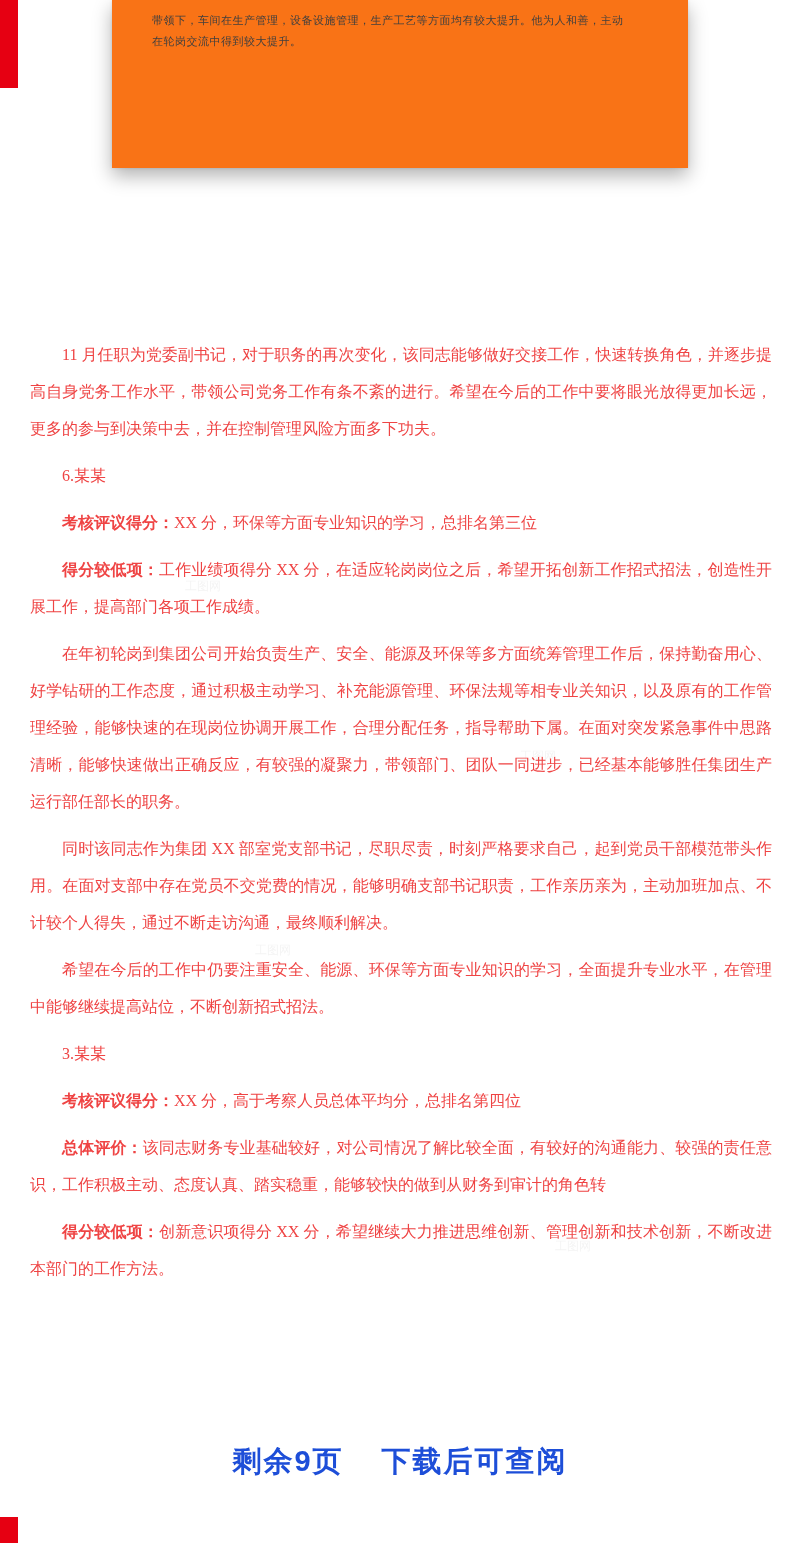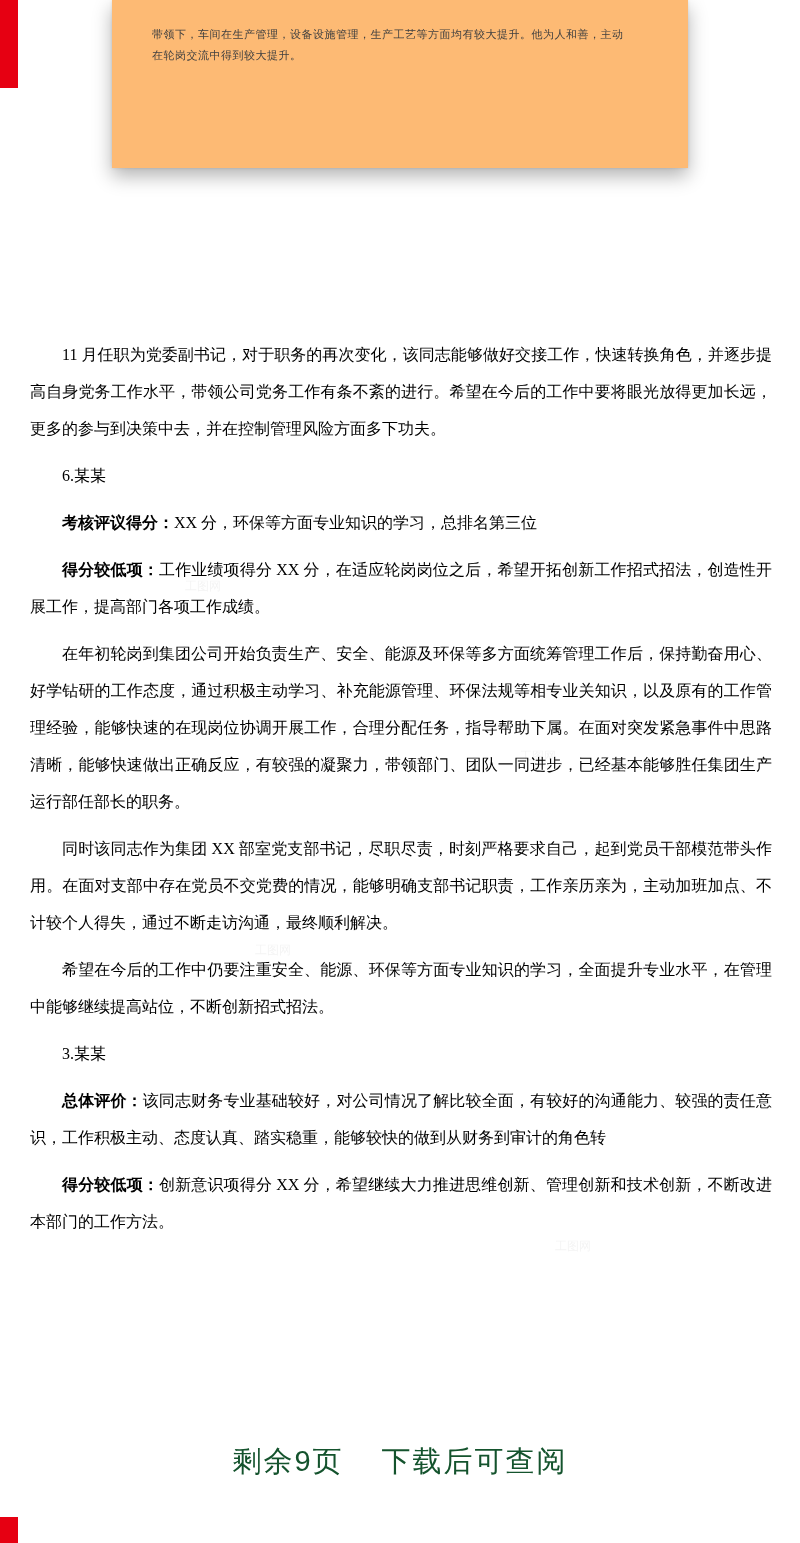--- a/index.html
+++ b/index.html
@@ -18,24 +18,24 @@
     background: #e60012;
   }
   .red-bar.top { top: 0; height: 88px; }
   .red-bar.bottom { top: 1517px; height: 26px; }
 
   
   .preview-card {
     position: absolute;
     left: 112px; top: 0;
     width: 576px; height: 168px;
-    background: #fdba74;
+    background: #f97316;
     box-shadow: 0 8px 18px rgba(0,0,0,0.30), 0 0 3px rgba(0,0,0,0.12);
     box-sizing: border-box;
-    padding: 24px 30px 0 40px;
+    padding: 10px 30px 0 40px;
   }
   .preview-card p {
     margin: 0;
     font-size: 11px;
     line-height: 21px;
     color: #3f3f3f;
     text-align: justify;
     letter-spacing: 0.5px;
   }
 
@@ -54,39 +54,39 @@
   .w3 { left: 255px; top: 942px; }
   .w4 { left: 555px; top: 1238px; }
 
   
   .body-text {
     position: absolute;
     left: 30px; top: 336px;
     width: 742px;
     font-size: 16px;
     line-height: 37px;
-    color: #000000;
+    color: #ef4444;
     text-align: justify;
   }
   .body-text p {
     margin: 0 0 10px 0;
     text-indent: 2em;
   }
   .body-text .lbl { font-weight: bold; }
 
   
   .footer-notice {
     position: absolute;
     left: 0; top: 1442px;
     width: 800px;
     text-align: center;
     font-family: "Liberation Sans", sans-serif;
     font-size: 29px;
-    font-weight: 400;
-    color: #14532d;
+    font-weight: 700;
+    color: #1d4ed8;
     letter-spacing: 2px;
   }
   .footer-notice span { margin: 0 14px; }
 </style>
 </head>
 <body>
 
 <div class="red-bar top"></div>
 <div class="red-bar bottom"></div>
 
@@ -102,20 +102,21 @@
 
 <div class="body-text">
   <p><span class="lbl"></span><span>11 月任职为党委副书记，对于职务的再次变化，该同志能够做好交接工作，快速转换角色，并逐步提高自身党务工作水平，带领公司党务工作有条不紊的进行。希望在今后的工作中要将眼光放得更加长远，更多的参与到决策中去，并在控制管理风险方面多下功夫。</span></p>
   <p><span class="lbl"></span><span>6.某某</span></p>
   <p><span class="lbl">考核评议得分：</span><span>XX 分，环保等方面专业知识的学习，总排名第三位</span></p>
   <p><span class="lbl">得分较低项：</span><span>工作业绩项得分 XX 分，在适应轮岗岗位之后，希望开拓创新工作招式招法，创造性开展工作，提高部门各项工作成绩。</span></p>
   <p><span class="lbl"></span><span>在年初轮岗到集团公司开始负责生产、安全、能源及环保等多方面统筹管理工作后，保持勤奋用心、好学钻研的工作态度，通过积极主动学习、补充能源管理、环保法规等相专业关知识，以及原有的工作管理经验，能够快速的在现岗位协调开展工作，合理分配任务，指导帮助下属。在面对突发紧急事件中思路清晰，能够快速做出正确反应，有较强的凝聚力，带领部门、团队一同进步，已经基本能够胜任集团生产运行部任部长的职务。</span></p>
   <p><span class="lbl"></span><span>同时该同志作为集团 XX 部室党支部书记，尽职尽责，时刻严格要求自己，起到党员干部模范带头作用。在面对支部中存在党员不交党费的情况，能够明确支部书记职责，工作亲历亲为，主动加班加点、不计较个人得失，通过不断走访沟通，最终顺利解决。</span></p>
   <p><span class="lbl"></span><span>希望在今后的工作中仍要注重安全、能源、环保等方面专业知识的学习，全面提升专业水平，在管理中能够继续提高站位，不断创新招式招法。</span></p>
   <p><span class="lbl"></span><span>3.某某</span></p>
+  <p><span class="lbl">考核评议得分：</span><span>XX 分，高于考察人员总体平均分，总排名第四位</span></p>
   <p><span class="lbl">总体评价：</span><span>该同志财务专业基础较好，对公司情况了解比较全面，有较好的沟通能力、较强的责任意识，工作积极主动、态度认真、踏实稳重，能够较快的做到从财务到审计的角色转</span></p>
   <p><span class="lbl">得分较低项：</span><span>创新意识项得分 XX 分，希望继续大力推进思维创新、管理创新和技术创新，不断改进本部门的工作方法。</span></p>
 </div>
 
 <div class="footer-notice">
   <span>剩余9页</span>
   <span>下载后可查阅</span>
 </div>
 
 </body></html>

